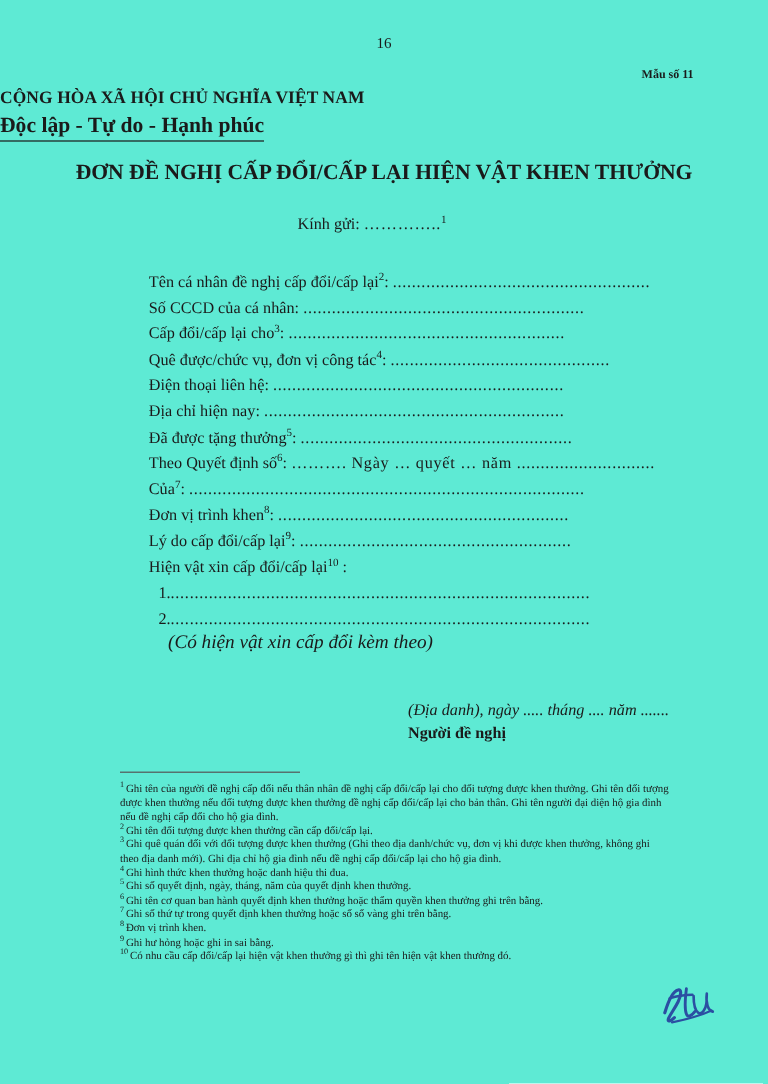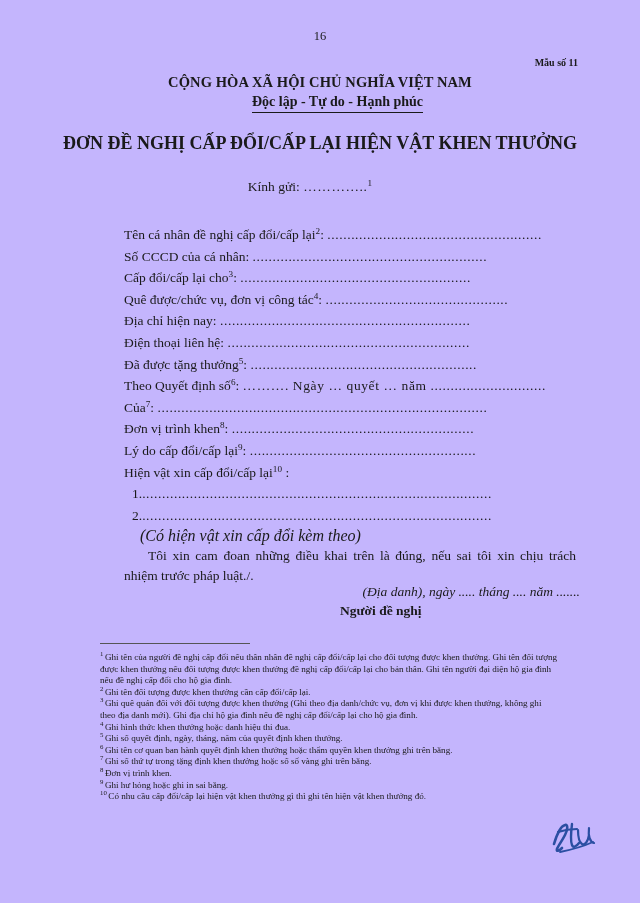--- a/index.html
+++ b/index.html
@@ -8,21 +8,21 @@
     background: #ffffff;
   }
   body {
     font-family: "Liberation Serif", "DejaVu Serif", serif;
     color: #1a1a1a;
   }
   .page {
     position: relative;
     width: 640px;
     height: 903px;
-    background: #c4b5fd;
+    background: #5eead4;
     overflow: hidden;
     box-sizing: border-box;
   }
   .page-number {
     position: absolute;
     top: 29px;
     left: 0;
     width: 640px;
     text-align: center;
     font-size: 12.5px;
@@ -32,35 +32,34 @@
     top: 57px;
     right: 62px;
     font-size: 10px;
     font-weight: bold;
   }
   .national-header {
     position: absolute;
     top: 74px;
     left: 0;
     width: 640px;
-    text-align: center;
+    text-align: left;
   }
   .national-header .line1 {
     font-size: 14.5px;
     font-weight: bold;
     letter-spacing: 0.1px;
   }
   .national-header .line2 {
-    font-size: 14px;
+    font-size: 18px;
     font-weight: bold;
     margin-top: 3px;
     display: inline-block;
     border-bottom: 1.3px solid #1a1a1a;
     padding-bottom: 2px;
-    margin-left: 35px;
   }
   .doc-title {
     position: absolute;
     top: 133px;
     left: 0;
     width: 640px;
     text-align: center;
     font-size: 18px;
     font-weight: bold;
   }
@@ -116,21 +115,21 @@
     font-size: 13.5px;
     text-align: justify;
     line-height: 20px;
     text-indent: 24px;
   }
   .date-line {
     position: absolute;
     top: 584px;
     left: 340px;
     width: 240px;
-    text-align: right;
+    text-align: left;
     font-size: 13.5px;
     font-style: italic;
   }
   .signer-title {
     position: absolute;
     top: 603px;
     left: 340px;
     width: 240px;
     text-align: left;
     font-size: 13.5px;
@@ -206,30 +205,30 @@
       <span class="field-label">Cấp đổi/cấp lại cho</span><sup>3</sup><span>:</span>
       <span class="dots">..........................................................</span>
     </div>
 
     <div class="field-line">
       <span class="field-label">Quê được/chức vụ, đơn vị công tác</span><sup>4</sup><span>:</span>
       <span class="dots">..............................................</span>
     </div>
 
     <div class="field-line">
+      <span class="field-label">Điện thoại liên hệ:</span><sup></sup><span></span>
+      <span class="dots">.............................................................</span>
+    </div>
+
+    <div class="field-line">
       <span class="field-label">Địa chỉ hiện nay:</span><sup></sup><span></span>
       <span class="dots">...............................................................</span>
     </div>
 
     <div class="field-line">
-      <span class="field-label">Điện thoại liên hệ:</span><sup></sup><span></span>
-      <span class="dots">.............................................................</span>
-    </div>
-
-    <div class="field-line">
       <span class="field-label">Đã được tặng thưởng</span><sup>5</sup><span>:</span>
       <span class="dots">.........................................................</span>
     </div>
 
     <div class="field-line">
       <span class="field-label">Theo Quyết định số</span><sup>6</sup><span>:</span>
       <span class="dots">………. Ngày … quyết … năm .............................</span>
     </div>
 
     <div class="field-line">
@@ -256,36 +255,35 @@
     </div>
 
     <div class="item-line">
       <span>2.</span><span class="dots">........................................................................................</span>
     </div>
 
   </div>
 
   <div class="note-attach">(Có hiện vật xin cấp đổi kèm theo)</div>
 
-  <div class="declaration">Tôi xin cam đoan những điều khai trên là đúng, nếu sai tôi xin chịu trách nhiệm trước pháp luật./.</div>
 
   <div class="date-line">(Địa danh), ngày ..... tháng .... năm .......</div>
 
   <div class="signer-title">Người đề nghị</div>
 
   <div class="footnote-rule"></div>
 
   <div class="footnotes">
     <p class="footnote"><sup>1</sup><span>Ghi tên của người đề nghị cấp đổi nếu thân nhân đề nghị cấp đổi/cấp lại cho đối tượng được khen thưởng. Ghi tên đối tượng được khen thưởng nếu đối tượng được khen thưởng đề nghị cấp đổi/cấp lại cho bản thân. Ghi tên người đại diện hộ gia đình nếu đề nghị cấp đổi cho hộ gia đình.</span></p>
     <p class="footnote"><sup>2</sup><span>Ghi tên đối tượng được khen thưởng cần cấp đổi/cấp lại.</span></p>
     <p class="footnote"><sup>3</sup><span>Ghi quê quán đối với đối tượng được khen thưởng (Ghi theo địa danh/chức vụ, đơn vị khi được khen thưởng, không ghi theo địa danh mới). Ghi địa chỉ hộ gia đình nếu đề nghị cấp đổi/cấp lại cho hộ gia đình.</span></p>
     <p class="footnote"><sup>4</sup><span>Ghi hình thức khen thưởng hoặc danh hiệu thi đua.</span></p>
     <p class="footnote"><sup>5</sup><span>Ghi số quyết định, ngày, tháng, năm của quyết định khen thưởng.</span></p>
     <p class="footnote"><sup>6</sup><span>Ghi tên cơ quan ban hành quyết định khen thưởng hoặc thẩm quyền khen thưởng ghi trên bằng.</span></p>
-    <p class="footnote"><sup>7</sup><span>Ghi số thứ tự trong tặng định khen thưởng hoặc số sổ vàng ghi trên bằng.</span></p>
+    <p class="footnote"><sup>7</sup><span>Ghi số thứ tự trong quyết định khen thưởng hoặc số sổ vàng ghi trên bằng.</span></p>
     <p class="footnote"><sup>8</sup><span>Đơn vị trình khen.</span></p>
     <p class="footnote"><sup>9</sup><span>Ghi hư hỏng hoặc ghi in sai bằng.</span></p>
     <p class="footnote"><sup>10</sup><span>Có nhu cầu cấp đổi/cấp lại hiện vật khen thưởng gì thì ghi tên hiện vật khen thưởng đó.</span></p>
   </div>
 
   <svg class="signature-mark" viewBox="0 0 60 42" xmlns="http://www.w3.org/2000/svg">
     <g fill="none" stroke="#2b4fa2" stroke-linecap="round" stroke-linejoin="round">
       <path d="M6 26 C9 16, 13 8, 17 7 C20 6, 20 11, 17 17 C14 23, 10 28, 9 31 C8 34, 11 33, 14 30" stroke-width="2.6"></path>
       <path d="M10 14 C16 12, 23 11, 29 11" stroke-width="2.1"></path>
       <path d="M24 6 C23 14, 22 22, 24 27 C25 30, 28 29, 31 25" stroke-width="2.4"></path>

